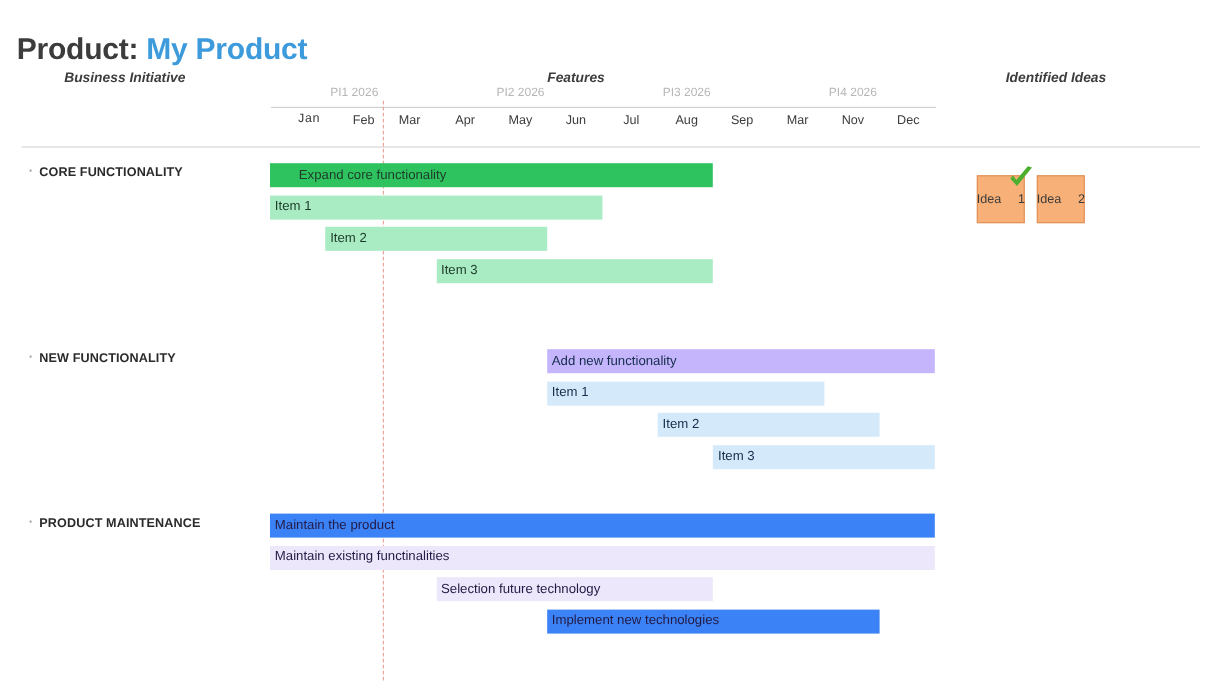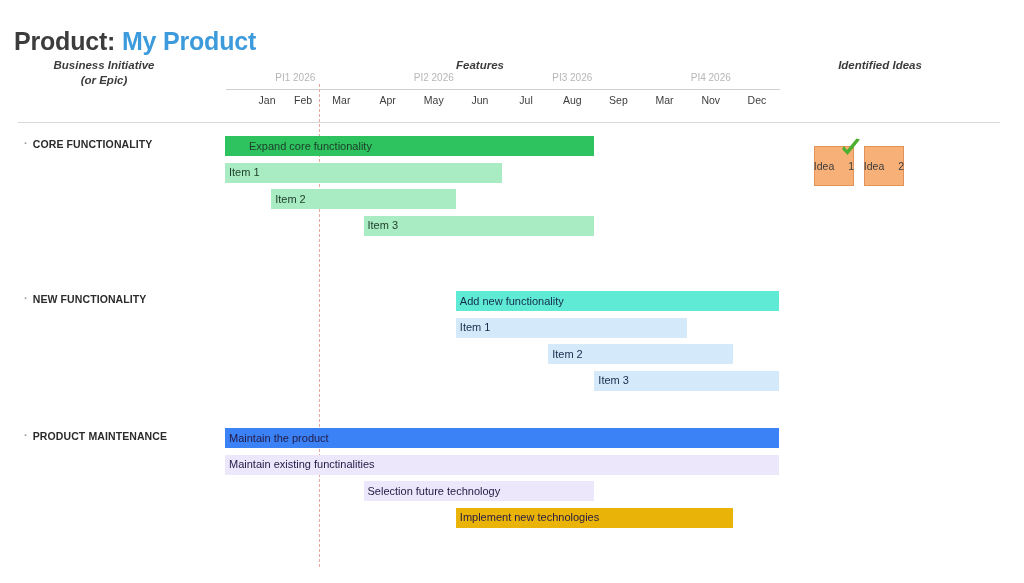--- a/index.html
+++ b/index.html
@@ -152,35 +152,34 @@
 </head>
 <body>
 
 <div class="page-title">
   <span class="title-static">Product:</span>
   <span class="title-accent">My Product</span>
 </div>
 
 <div class="col-head" id="col-head-initiative">
   <div>Business Initiative</div>
-  <div>(or Epic)</div>
 </div>
 <div class="col-head" id="col-head-features">Features</div>
 <div class="col-head" id="col-head-ideas">Identified Ideas</div>
 
 <div class="timeline">
   <div class="pi-row" id="pi-row">
       <div class="pi-label" style="left: 0px; width: 138.5px;">PI1 2026</div>
       <div class="pi-label" style="left: 138.5px; width: 138.5px;">PI2 2026</div>
       <div class="pi-label" style="left: 277px; width: 138.5px;">PI3 2026</div>
       <div class="pi-label" style="left: 415.5px; width: 138.5px;">PI4 2026</div>
     </div>
   <div class="pi-rule"></div>
   <div class="month-row" id="month-row">
-      <div class="month-label" style="left: 18px; width: 46.1667px;">Jan</div>
+      <div class="month-label" style="left: 8px; width: 46.1667px; font-family: Liberation Mono, monospace;">Jan</div>
       <div class="month-label" style="left: 54px; width: 46.1667px;">Feb</div>
       <div class="month-label" style="left: 92.3333px; width: 46.1667px;">Mar</div>
       <div class="month-label" style="left: 138.5px; width: 46.1667px;">Apr</div>
       <div class="month-label" style="left: 184.667px; width: 46.1667px;">May</div>
       <div class="month-label" style="left: 230.833px; width: 46.1667px;">Jun</div>
       <div class="month-label" style="left: 277px; width: 46.1667px;">Jul</div>
       <div class="month-label" style="left: 323.167px; width: 46.1667px;">Aug</div>
       <div class="month-label" style="left: 369.333px; width: 46.1667px;">Sep</div>
       <div class="month-label" style="left: 415.5px; width: 46.1667px;">Mar</div>
       <div class="month-label" style="left: 461.667px; width: 46.1667px;">Nov</div>
@@ -200,21 +199,21 @@
     <div class="bar" style="left: 225px; top: 162.5px; width: 277px; height: 20px; background: rgb(169, 236, 196); color: rgb(29, 59, 40);">
       <span class="bar-label">Item 1</span>
     </div>
     <div class="bar" style="left: 271.167px; top: 189px; width: 184.667px; height: 20px; background: rgb(169, 236, 196); color: rgb(29, 59, 40);">
       <span class="bar-label">Item 2</span>
     </div>
     <div class="bar" style="left: 363.5px; top: 215.5px; width: 230.833px; height: 20px; background: rgb(169, 236, 196); color: rgb(29, 59, 40);">
       <span class="bar-label">Item 3</span>
     </div>
     <div class="initiative-label" style="top: 292px;"><span class="bullet">·</span><span>NEW FUNCTIONALITY</span></div>
-    <div class="bar" style="left: 455.833px; top: 291px; width: 323.167px; height: 20px; background: #5eead4; color: rgb(21, 44, 74);">
+    <div class="bar" style="left: 455.833px; top: 291px; width: 323.167px; height: 20px; background: #c4b5fd; color: rgb(21, 44, 74);">
       <span class="bar-label">Add new functionality</span>
     </div>
     <div class="bar" style="left: 455.833px; top: 317.5px; width: 230.833px; height: 20px; background: rgb(212, 234, 251); color: rgb(21, 44, 74);">
       <span class="bar-label">Item 1</span>
     </div>
     <div class="bar" style="left: 548.167px; top: 344px; width: 184.667px; height: 20px; background: rgb(212, 234, 251); color: rgb(21, 44, 74);">
       <span class="bar-label">Item 2</span>
     </div>
     <div class="bar" style="left: 594.333px; top: 370.5px; width: 184.667px; height: 20px; background: rgb(212, 234, 251); color: rgb(21, 44, 74);">
       <span class="bar-label">Item 3</span>
@@ -222,21 +221,21 @@
     <div class="initiative-label" style="top: 429px;"><span class="bullet">·</span><span>PRODUCT MAINTENANCE</span></div>
     <div class="bar" style="left: 225px; top: 428px; width: 554px; height: 20px; background: #3b82f6; color: rgb(36, 26, 69);">
       <span class="bar-label">Maintain the product</span>
     </div>
     <div class="bar" style="left: 225px; top: 454.5px; width: 554px; height: 20px; background: rgb(236, 231, 250); color: rgb(36, 26, 69);">
       <span class="bar-label">Maintain existing functinalities</span>
     </div>
     <div class="bar" style="left: 363.5px; top: 481px; width: 230.833px; height: 20px; background: rgb(236, 231, 250); color: rgb(36, 26, 69);">
       <span class="bar-label">Selection future technology</span>
     </div>
-    <div class="bar" style="left: 455.833px; top: 507.5px; width: 277px; height: 20px; background: #eab308; color: rgb(36, 26, 69);">
+    <div class="bar" style="left: 455.833px; top: 507.5px; width: 277px; height: 20px; background: #3b82f6; color: rgb(36, 26, 69);">
       <span class="bar-label">Implement new technologies</span>
     </div>
   </div>
 
 <div id="ideas-panel">
     <div class="idea-box" style="left: 814px; top: 146px; background: rgb(247, 176, 119); border-color: rgb(226, 147, 90);">
       <div>Idea</div>
       <div>1</div>
     </div>
     <div class="check-icon" style="left: 840px; top: 138px;"><svg width="22" height="20" viewBox="0 0 22 20">

